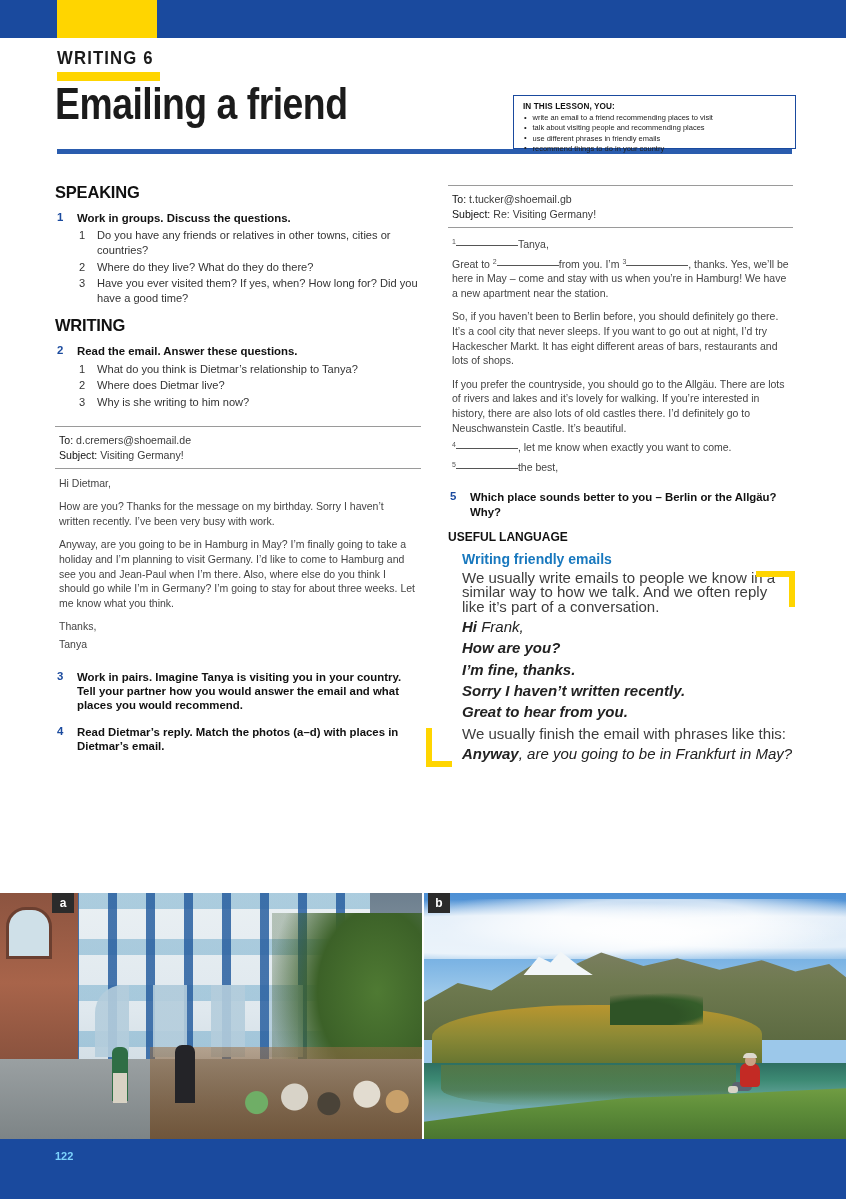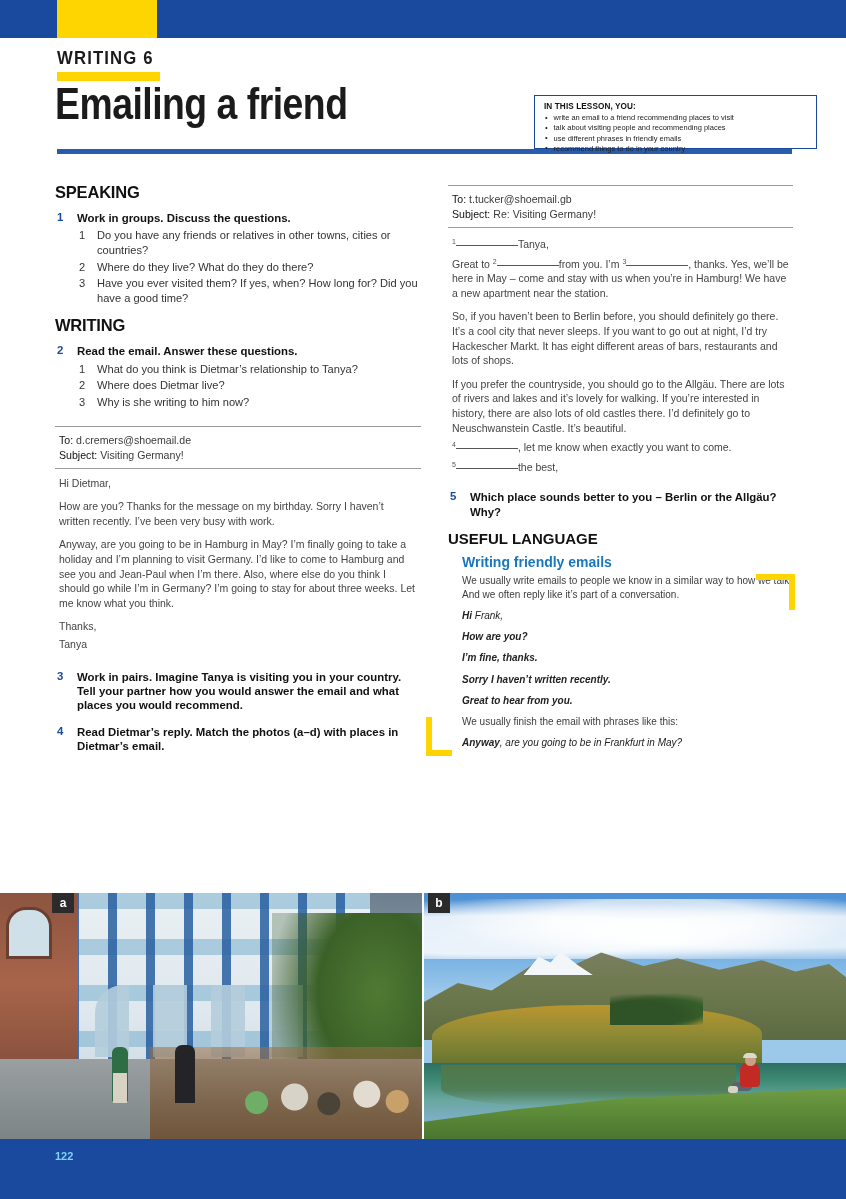--- a/index.html
+++ b/index.html
@@ -18,21 +18,21 @@
 
   .hdr{position:absolute;left:0;top:38px;width:846px;height:114px;}
   .kicker{position:absolute;left:57px;top:9px;font-size:19px;font-weight:bold;
     letter-spacing:1.3px;color:#1b1b1b;font-family:"Liberation Sans Narrow","Liberation Sans",sans-serif;
     transform:scaleX(.88);transform-origin:left top;}
   .kicker-rule{position:absolute;left:57px;top:34px;width:103px;height:9px;background:#FFD500;}
   .title{position:absolute;left:55px;top:41px;font-size:45px;line-height:50px;font-weight:bold;
     color:#1b1b1b;letter-spacing:-.6px;transform:scaleX(.83);transform-origin:left top;white-space:nowrap;}
   .hdr-rule{position:absolute;left:57px;top:111px;width:735px;height:5px;background:#2a5cae;}
 
-  .lesson-box{position:absolute;left:534px;top:57px;width:283px;height:54px;
+  .lesson-box{position:absolute;left:513px;top:57px;width:283px;height:54px;
     border:1.5px solid #1a4a9e;background:#fff;box-sizing:border-box;padding:6px 9px 0 9px;}
   .lesson-title{font-size:8.2px;font-weight:bold;color:#111;letter-spacing:.1px;margin-bottom:2px;}
   .lesson-list{margin:0;padding:0;list-style:none;}
   .lesson-list li{font-size:7.9px;color:#222;line-height:10.3px;padding-left:10px;position:relative;
     transform:scaleX(.95);transform-origin:left;white-space:nowrap;}
   .lesson-list li:before{content:"•";position:absolute;left:1px;top:-.5px;font-size:8px;}
 
   
   .col-l{position:absolute;left:55px;top:183px;width:366px;}
   .col-r{position:absolute;left:448px;top:183px;width:345px;}
@@ -52,24 +52,24 @@
   .email .hline{font-size:10.6px;color:#3a3a3a;line-height:15px;}
   .email .hline b{color:#111;font-weight:normal;}
   .email .body{padding:7px 4px 0 4px;}
   .email .body p{margin:0 0 9px 0;font-size:10.5px;line-height:14.6px;color:#444;}
   .email .body p.tight{margin-bottom:3px;}
   .blank{display:inline-block;border-bottom:1px solid #555;width:62px;height:10px;vertical-align:2px;}
   sup{font-size:7px;vertical-align:4px;color:#555;}
 
   
   .ul-wrap{position:relative;margin-top:4px;}
-  .ul-title{font-size:15px;font-weight:bold;color:#111;margin:0 0 7px 0;}
+  .ul-title{font-size:12px;font-weight:bold;color:#111;margin:0 0 7px 0;}
   .ul-box{position:relative;padding:0 0 0 14px;}
   .ul-h{font-size:14px;font-weight:bold;color:#1878BE;margin:0 0 4px 0;}
-  .ul-box p{margin:0 0 6px 0;font-size:10px;line-height:14.3px;color:#3d3d3d;}
+  .ul-box p{margin:0 0 6px 0;font-size:15px;line-height:14.3px;color:#3d3d3d;}
   .ul-box p.ph{margin-bottom:7px;font-style:italic;font-weight:bold;color:#222;}
   .ul-box p.ph .light{font-weight:normal;font-style:italic;}
   .ul-box p.ph .heavy{font-weight:bold;font-style:italic;}
   .corner-tr{position:absolute;right:-2px;top:20px;width:33px;height:30px;
     border-top:6px solid #FFD500;border-right:6px solid #FFD500;}
   .corner-bl{position:absolute;left:-22px;bottom:-6px;width:20px;height:33px;
     border-bottom:6px solid #FFD500;border-left:6px solid #FFD500;}
 
   
   .photos{position:absolute;left:0;top:893px;width:846px;height:246px;}

